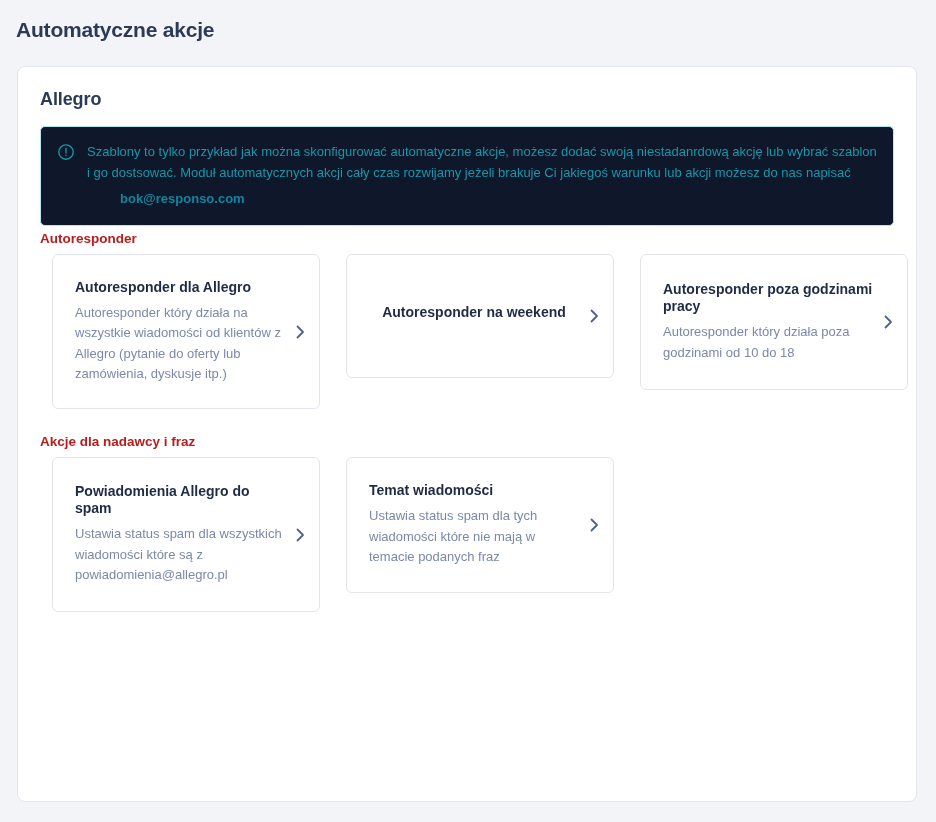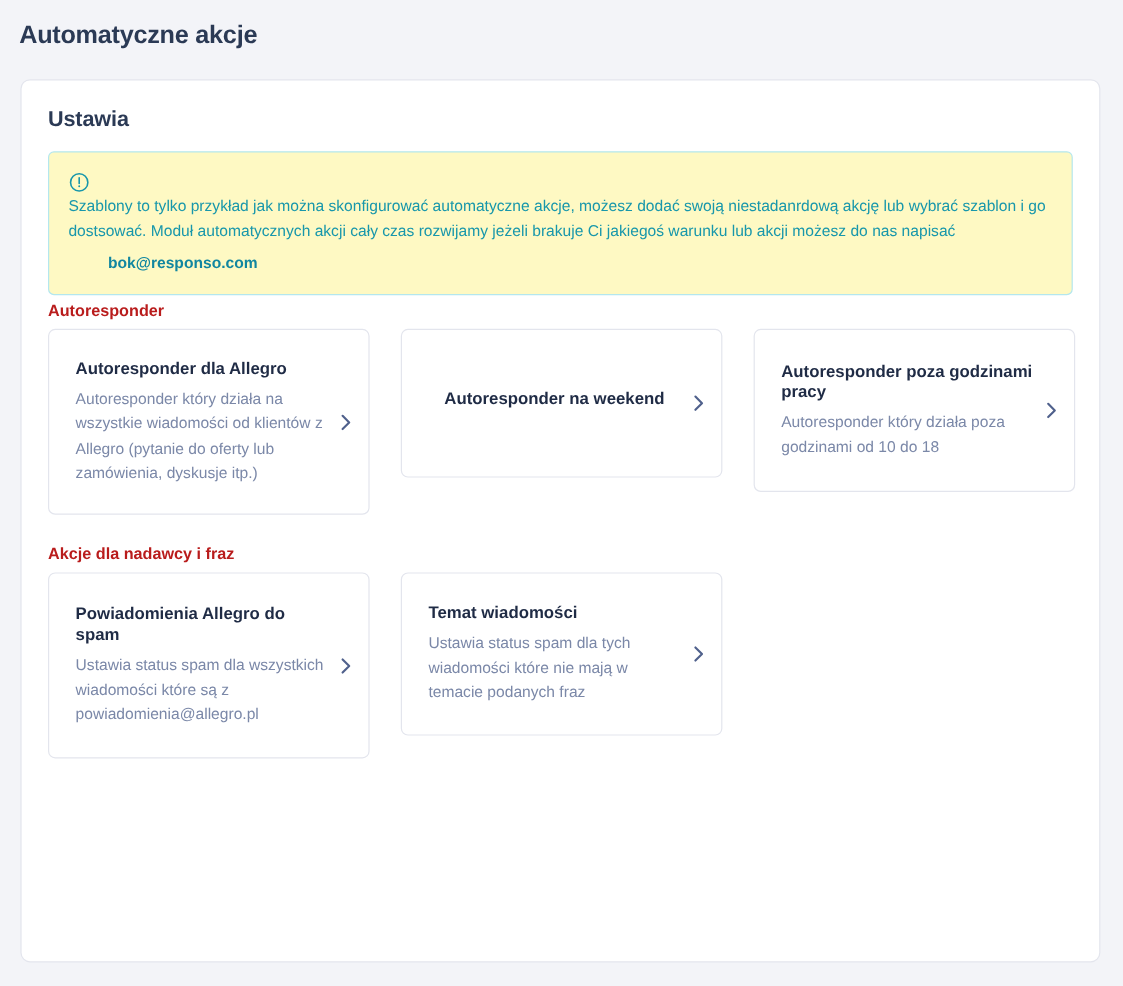--- a/index.html
+++ b/index.html
@@ -45,27 +45,26 @@
     font-weight: bold;
     color: #2b3a55;
     margin: 0 0 16px 0;
     letter-spacing: -0.1px;
   }
 
   
   .info-banner {
     display: flex;
     align-items: flex-start;
-    background: #fef9c3;
+    background: #0f172a;
     border: 1px solid #b4e7ee;
     border-radius: 5px;
     padding: 14px 16px 16px 16px;
     min-height: 62px;
     box-sizing: border-box;
-    flex-direction: column;
   }
   .info-icon {
     flex: 0 0 auto;
     width: 18px;
     height: 18px;
     margin-top: 2px;
     margin-right: 12px;
     color: #1897ab;
   }
   .info-icon svg { display: block; }
@@ -91,20 +90,21 @@
     color: #b91c1c;
     margin: 5px 0 8px 0;
   }
 
   .card-grid {
     display: grid;
     grid-template-columns: repeat(3, 268px);
     column-gap: 26px;
     row-gap: 20px;
     align-items: start;
+    margin-left: 12px;
   }
 
   .card {
     position: relative;
     border: 1px solid #e3e5ed;
     border-radius: 6px;
     background: #ffffff;
     padding: 20px 34px 20px 22px;
     box-sizing: border-box;
     cursor: pointer;
@@ -142,21 +142,21 @@
   .card-chevron svg { display: block; }
 </style>
 </head>
 <body>
 
 <h1 class="page-title">Automatyczne akcje</h1>
 
 <div class="panel">
   <div class="panel-inner">
 
-    <h2 class="panel-heading">Ustawia</h2>
+    <h2 class="panel-heading">Allegro</h2>
 
     <div class="info-banner">
       <span class="info-icon">
         <svg width="18" height="18" viewBox="0 0 20 20" fill="none" stroke="currentColor" stroke-width="1.5">
           <circle cx="10" cy="10" r="8"></circle>
           <line x1="10" y1="5.8" x2="10" y2="11" stroke-linecap="round"></line>
           <circle cx="10" cy="13.6" r="0.9" fill="currentColor" stroke="none"></circle>
         </svg>
       </span>
       <div class="info-text">

